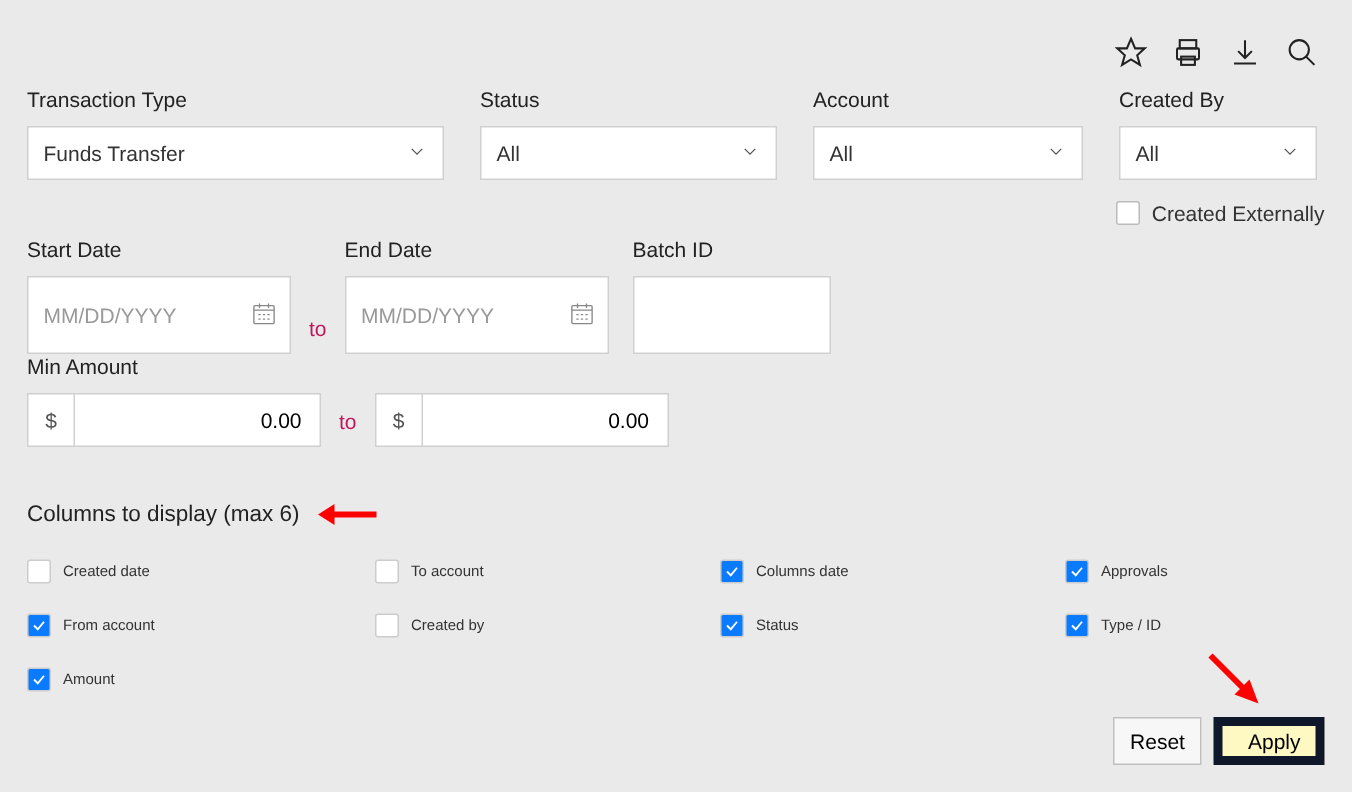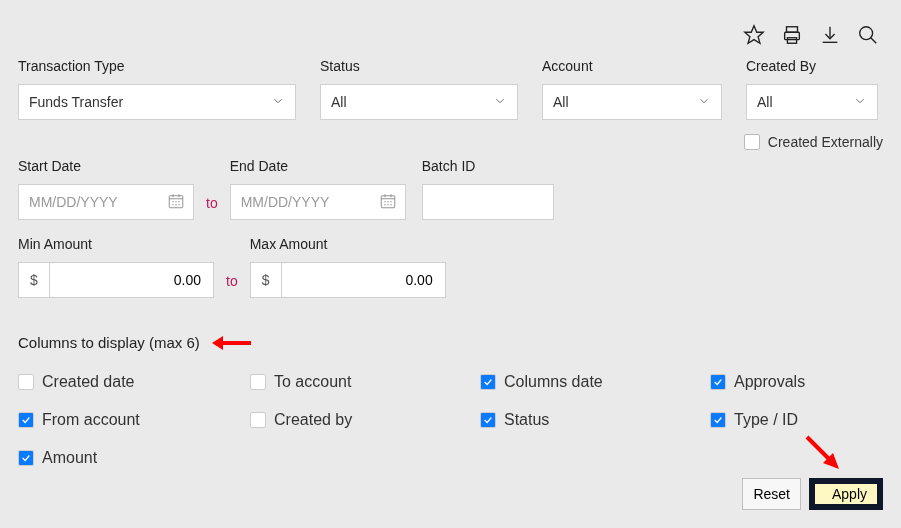--- a/index.html
+++ b/index.html
@@ -66,38 +66,37 @@
   .dates-row {
     display: flex;
     align-items: flex-end;
     gap: 12px;
     margin-top: 8px;
   }
   .w-date { width: 176px; }
   .input-box {
     background: #fff;
     border: 1px solid #d0d0d0;
-    height: 36px;
+    height: 52px;
     padding: 0 8px;
     display: flex;
     align-items: center;
     justify-content: space-between;
   }
   .input-box input {
     border: none; outline: none; width: 100%; font-size: 14px; background: transparent; color: #333;
   }
   .input-box input::placeholder { color: #999; }
   .cal-icon svg { width: 18px; height: 18px; stroke: #888; fill: none; stroke-width: 1.2; }
   .w-track { width: 132px; }
   .to-label { font-size: 14px; color: #be185d; padding-bottom: 9px; }
   .amount-row {
     display: flex;
     align-items: flex-end;
     gap: 12px;
-    margin-top: 16px;
   }
   .w-amt { width: 196px; }
   .amt-wrap {
     display: flex;
     height: 36px;
   }
   .amt-prefix {
     width: 32px; background: #fff; border: 1px solid #d0d0d0; display: flex; align-items: center; justify-content: center; color: #555;
   }
   .amt-input {
@@ -115,21 +114,21 @@
   .arrow-left {
     width: 38px; height: 10px; position: relative;
   }
   .arrow-left svg { position: absolute; left: 0; top: -6px; }
   .cols-grid {
     margin-top: 22px;
     display: grid;
     grid-template-columns: 232px 230px 230px 200px;
     row-gap: 20px;
   }
-  .cols-grid .chk { font-size: 16px; color: #333; }
+  .cols-grid .chk { font-size: 10px; color: #333; }
   .cols-grid .chk-box { border-color: #ccc; }
   .bottom-row {
     position: absolute;
     right: 18px;
     bottom: 18px;
     display: flex;
     align-items: center;
     gap: 8px;
   }
   .btn {
@@ -277,21 +276,20 @@
     <span class="field-label">Min Amount</span>
     <div class="amt-wrap">
       <div class="amt-prefix">$</div>
       <div class="amt-input">
           <input value="0.00" style="">
         </div>
     </div>
   </div>
   <span class="to-label">to</span>
   <div class="field w-amt">
-    <span class="field-label">Max Amount</span>
     <div class="amt-wrap">
       <div class="amt-prefix">$</div>
       <div class="amt-input">
           <input value="0.00" style="">
         </div>
     </div>
   </div>
 </div>
 
 <div class="columns-header">

